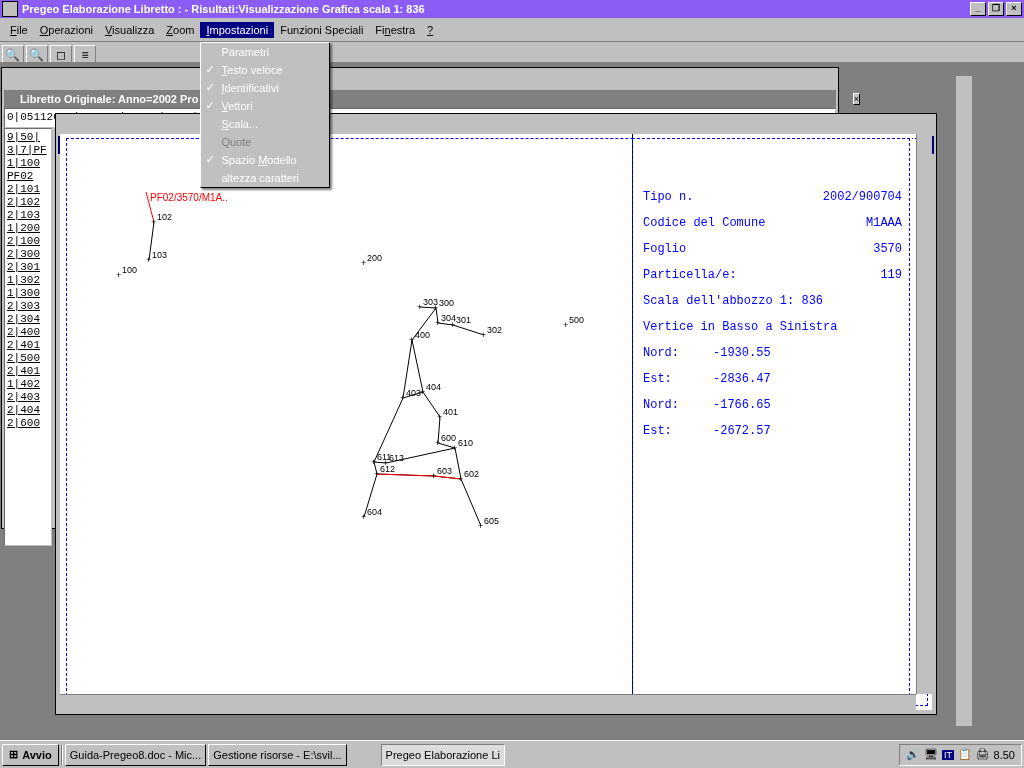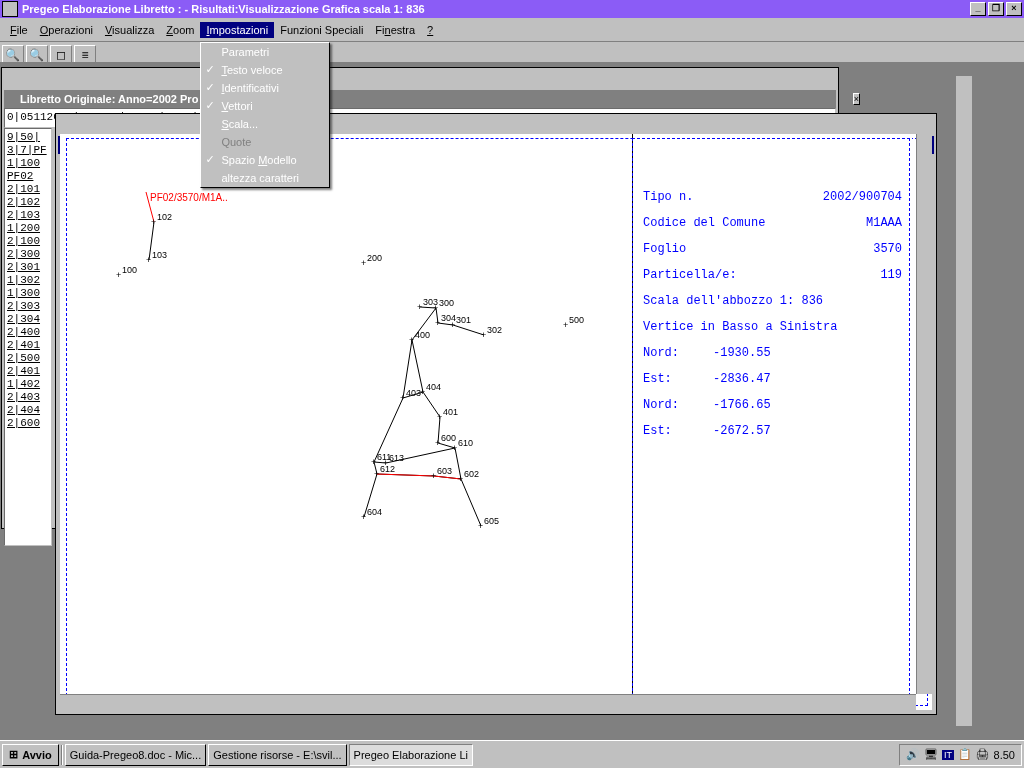--- a/index.html
+++ b/index.html
@@ -28,21 +28,21 @@
 .info-panel .val { }
 .drawing { position: absolute; top: 0; left: 0; }
 .drawing text { font-family: Arial; font-size: 9px; }
 .dropdown { position: absolute; top: 0; left: 0; background: #c0c0c0; border: 1px solid #fff; border-right-color: #000; border-bottom-color: #000; box-shadow: 2px 2px 2px rgba(0,0,0,0.5); width: 130px; z-index: 100; }
 .dropdown .mitem { padding: 3px 4px 3px 20px; position: relative; font-size: 11px; }
 .dropdown .mitem.disabled { color: #808080; }
 .dropdown .mitem .check { position: absolute; left: 4px; top: 2px; }
 .taskbar { position: absolute; bottom: 0; left: 0; right: 0; height: 28px; background: #c0c0c0; border-top: 1px solid #fff; display: flex; align-items: center; padding: 2px; gap: 2px; }
 .start-btn { height: 22px; padding: 0 6px; background: #c0c0c0; border: 1px solid #fff; border-right-color: #000; border-bottom-color: #000; display: flex; align-items: center; font-weight: bold; }
 .task-btn { height: 22px; padding: 0 4px; background: #c0c0c0; border: 1px solid #fff; border-right-color: #000; border-bottom-color: #000; display: flex; align-items: center; font-size: 11px; max-width: 160px; overflow: hidden; white-space: nowrap; }
-.task-btn.active { border: 1px solid #808080; border-right-color: #fff; border-bottom-color: #fff; background: #dcdcdc; }
+.task-btn.active { border: 1px solid #808080; border-right-color: #fff; border-bottom-color: #fff; background: #dcdcdc; margin-left: 32px; }
 .tray { margin-left: auto; border: 1px solid #808080; border-right-color: #fff; border-bottom-color: #fff; height: 22px; padding: 0 6px; display: flex; align-items: center; gap: 4px; }
 .scrollbar-v { position: absolute; top: 0; right: 0; bottom: 16px; width: 16px; background: #c0c0c0; border-left: 1px solid #808080; }
 .scrollbar-h { position: absolute; bottom: 0; left: 0; right: 16px; height: 16px; background: #c0c0c0; border-top: 1px solid #808080; }
 .blue-border { position: absolute; border: 1px dashed #0000ff; top: 4px; left: 6px; right: 4px; bottom: 4px; pointer-events: none; }
 </style>
 </head>
 <body>
 
 <div class="titlebar">
   <span class="icon"></span>

